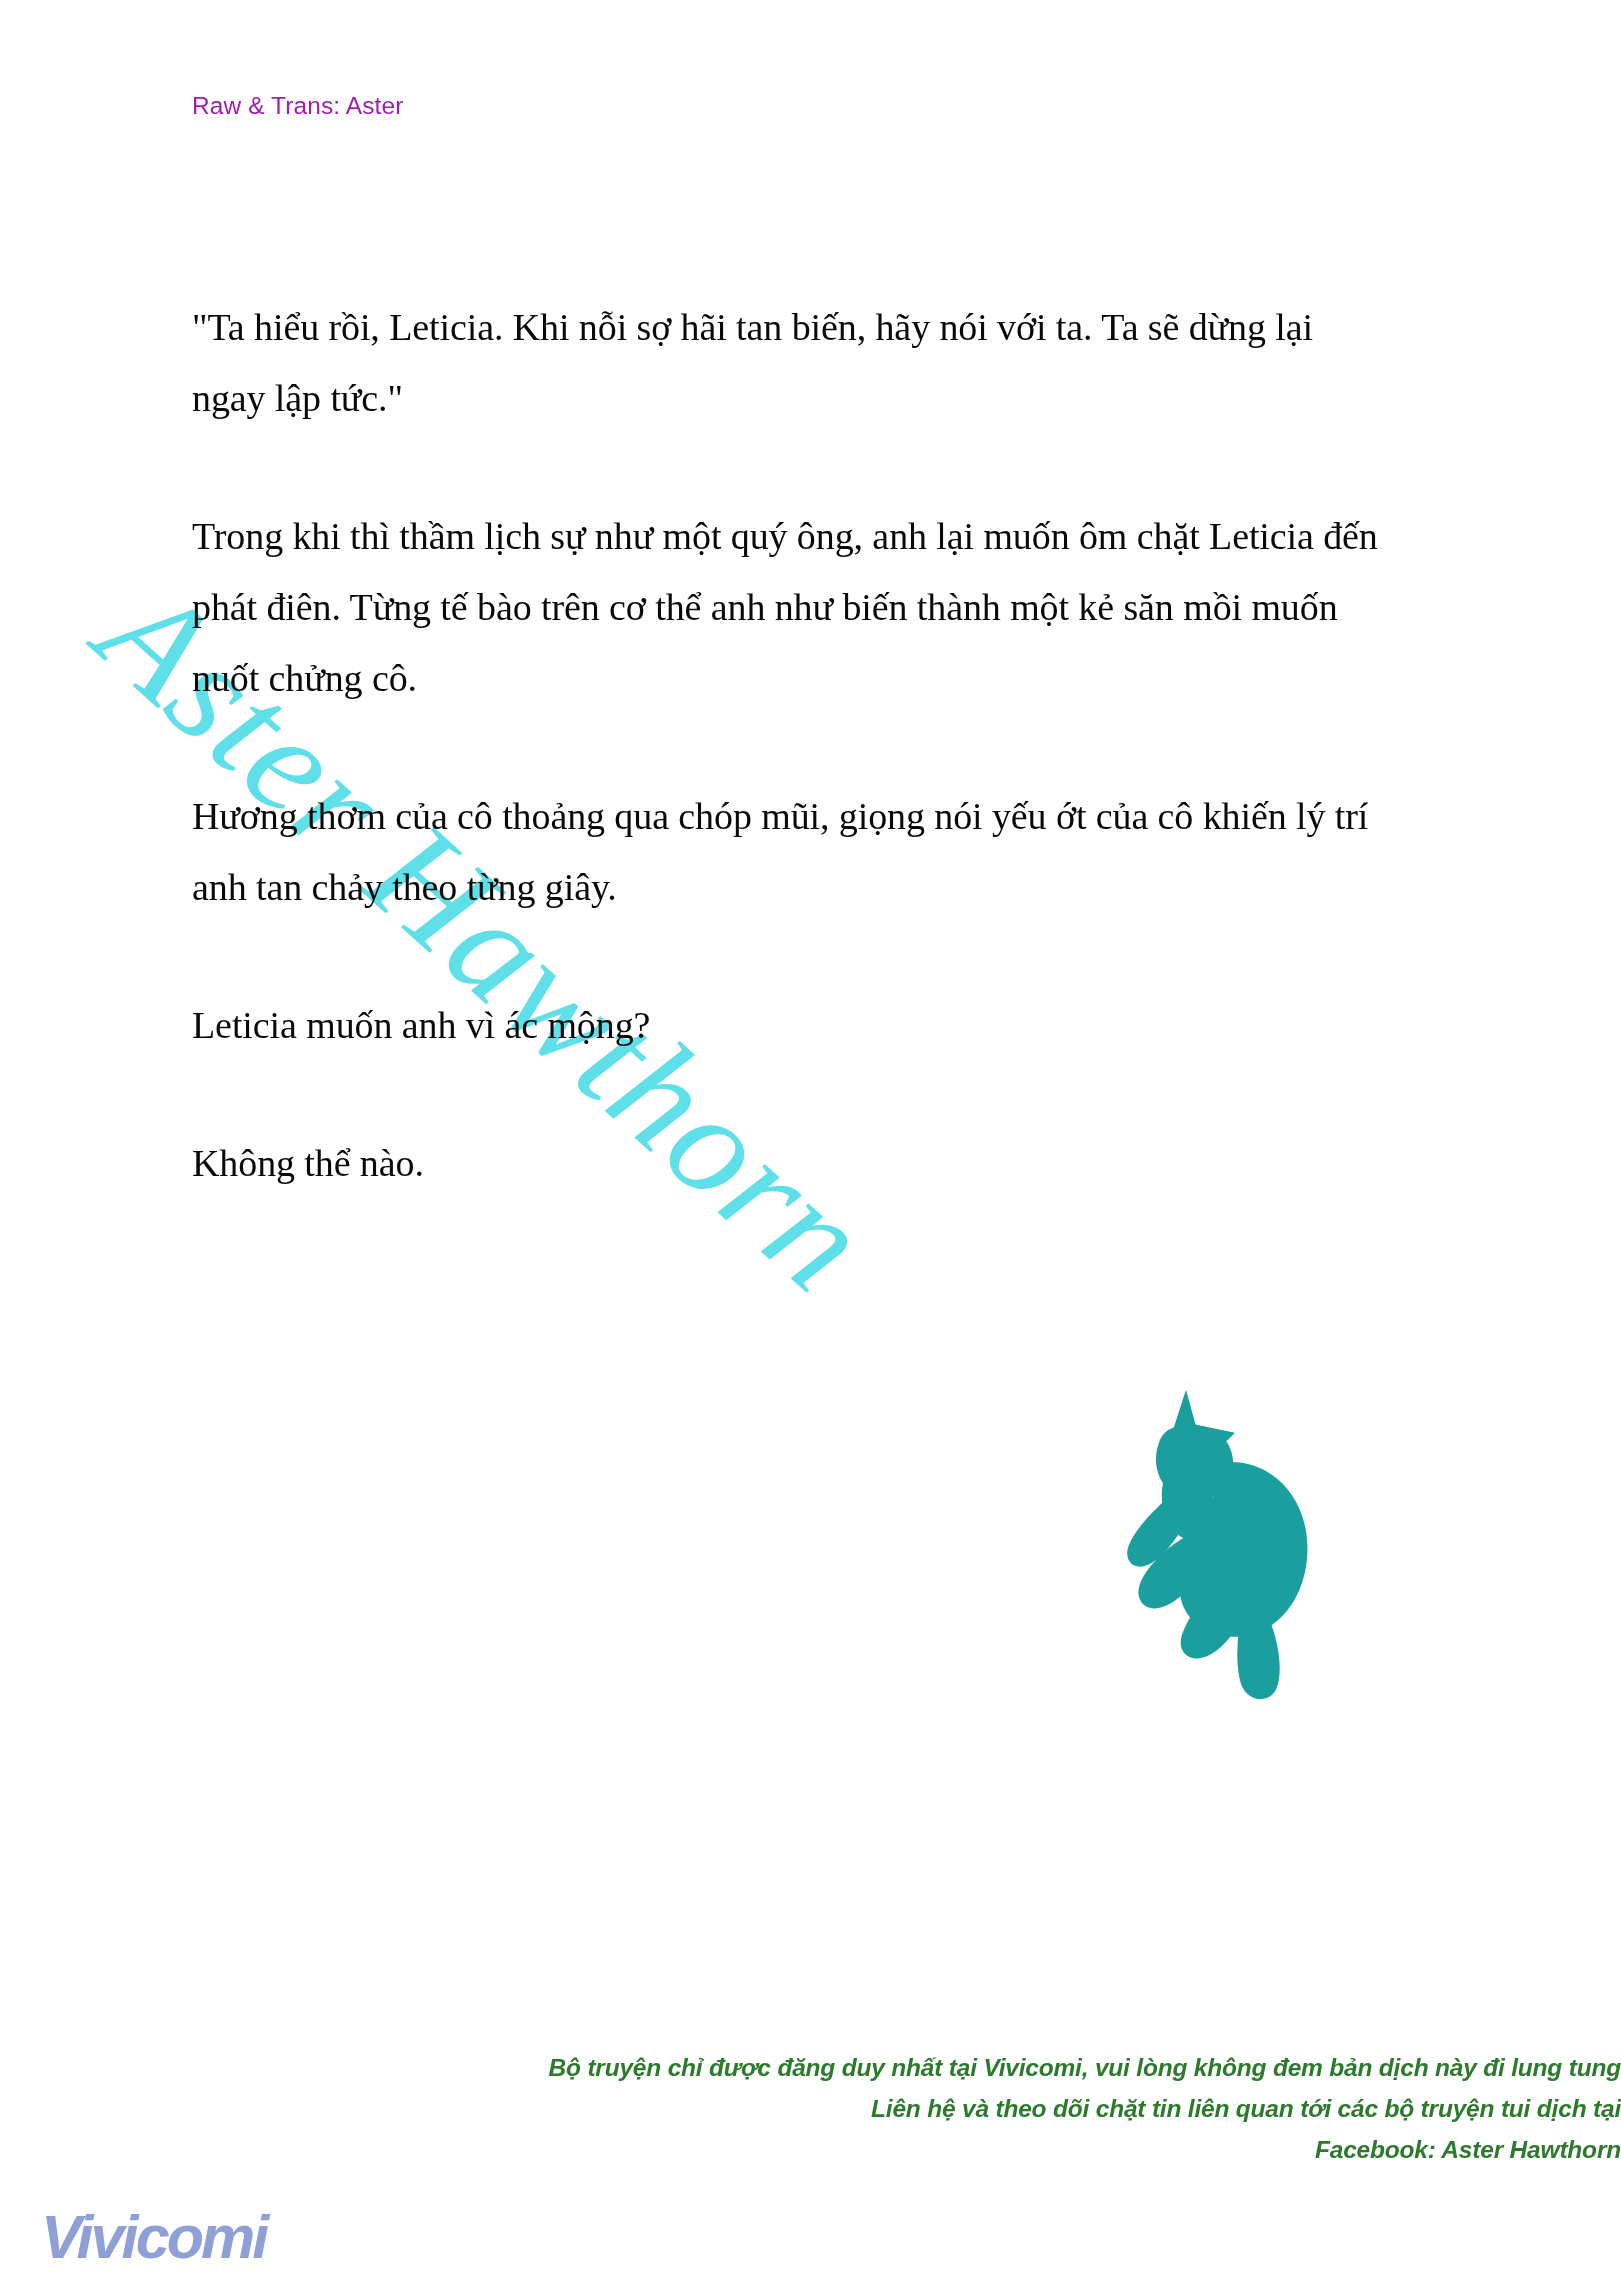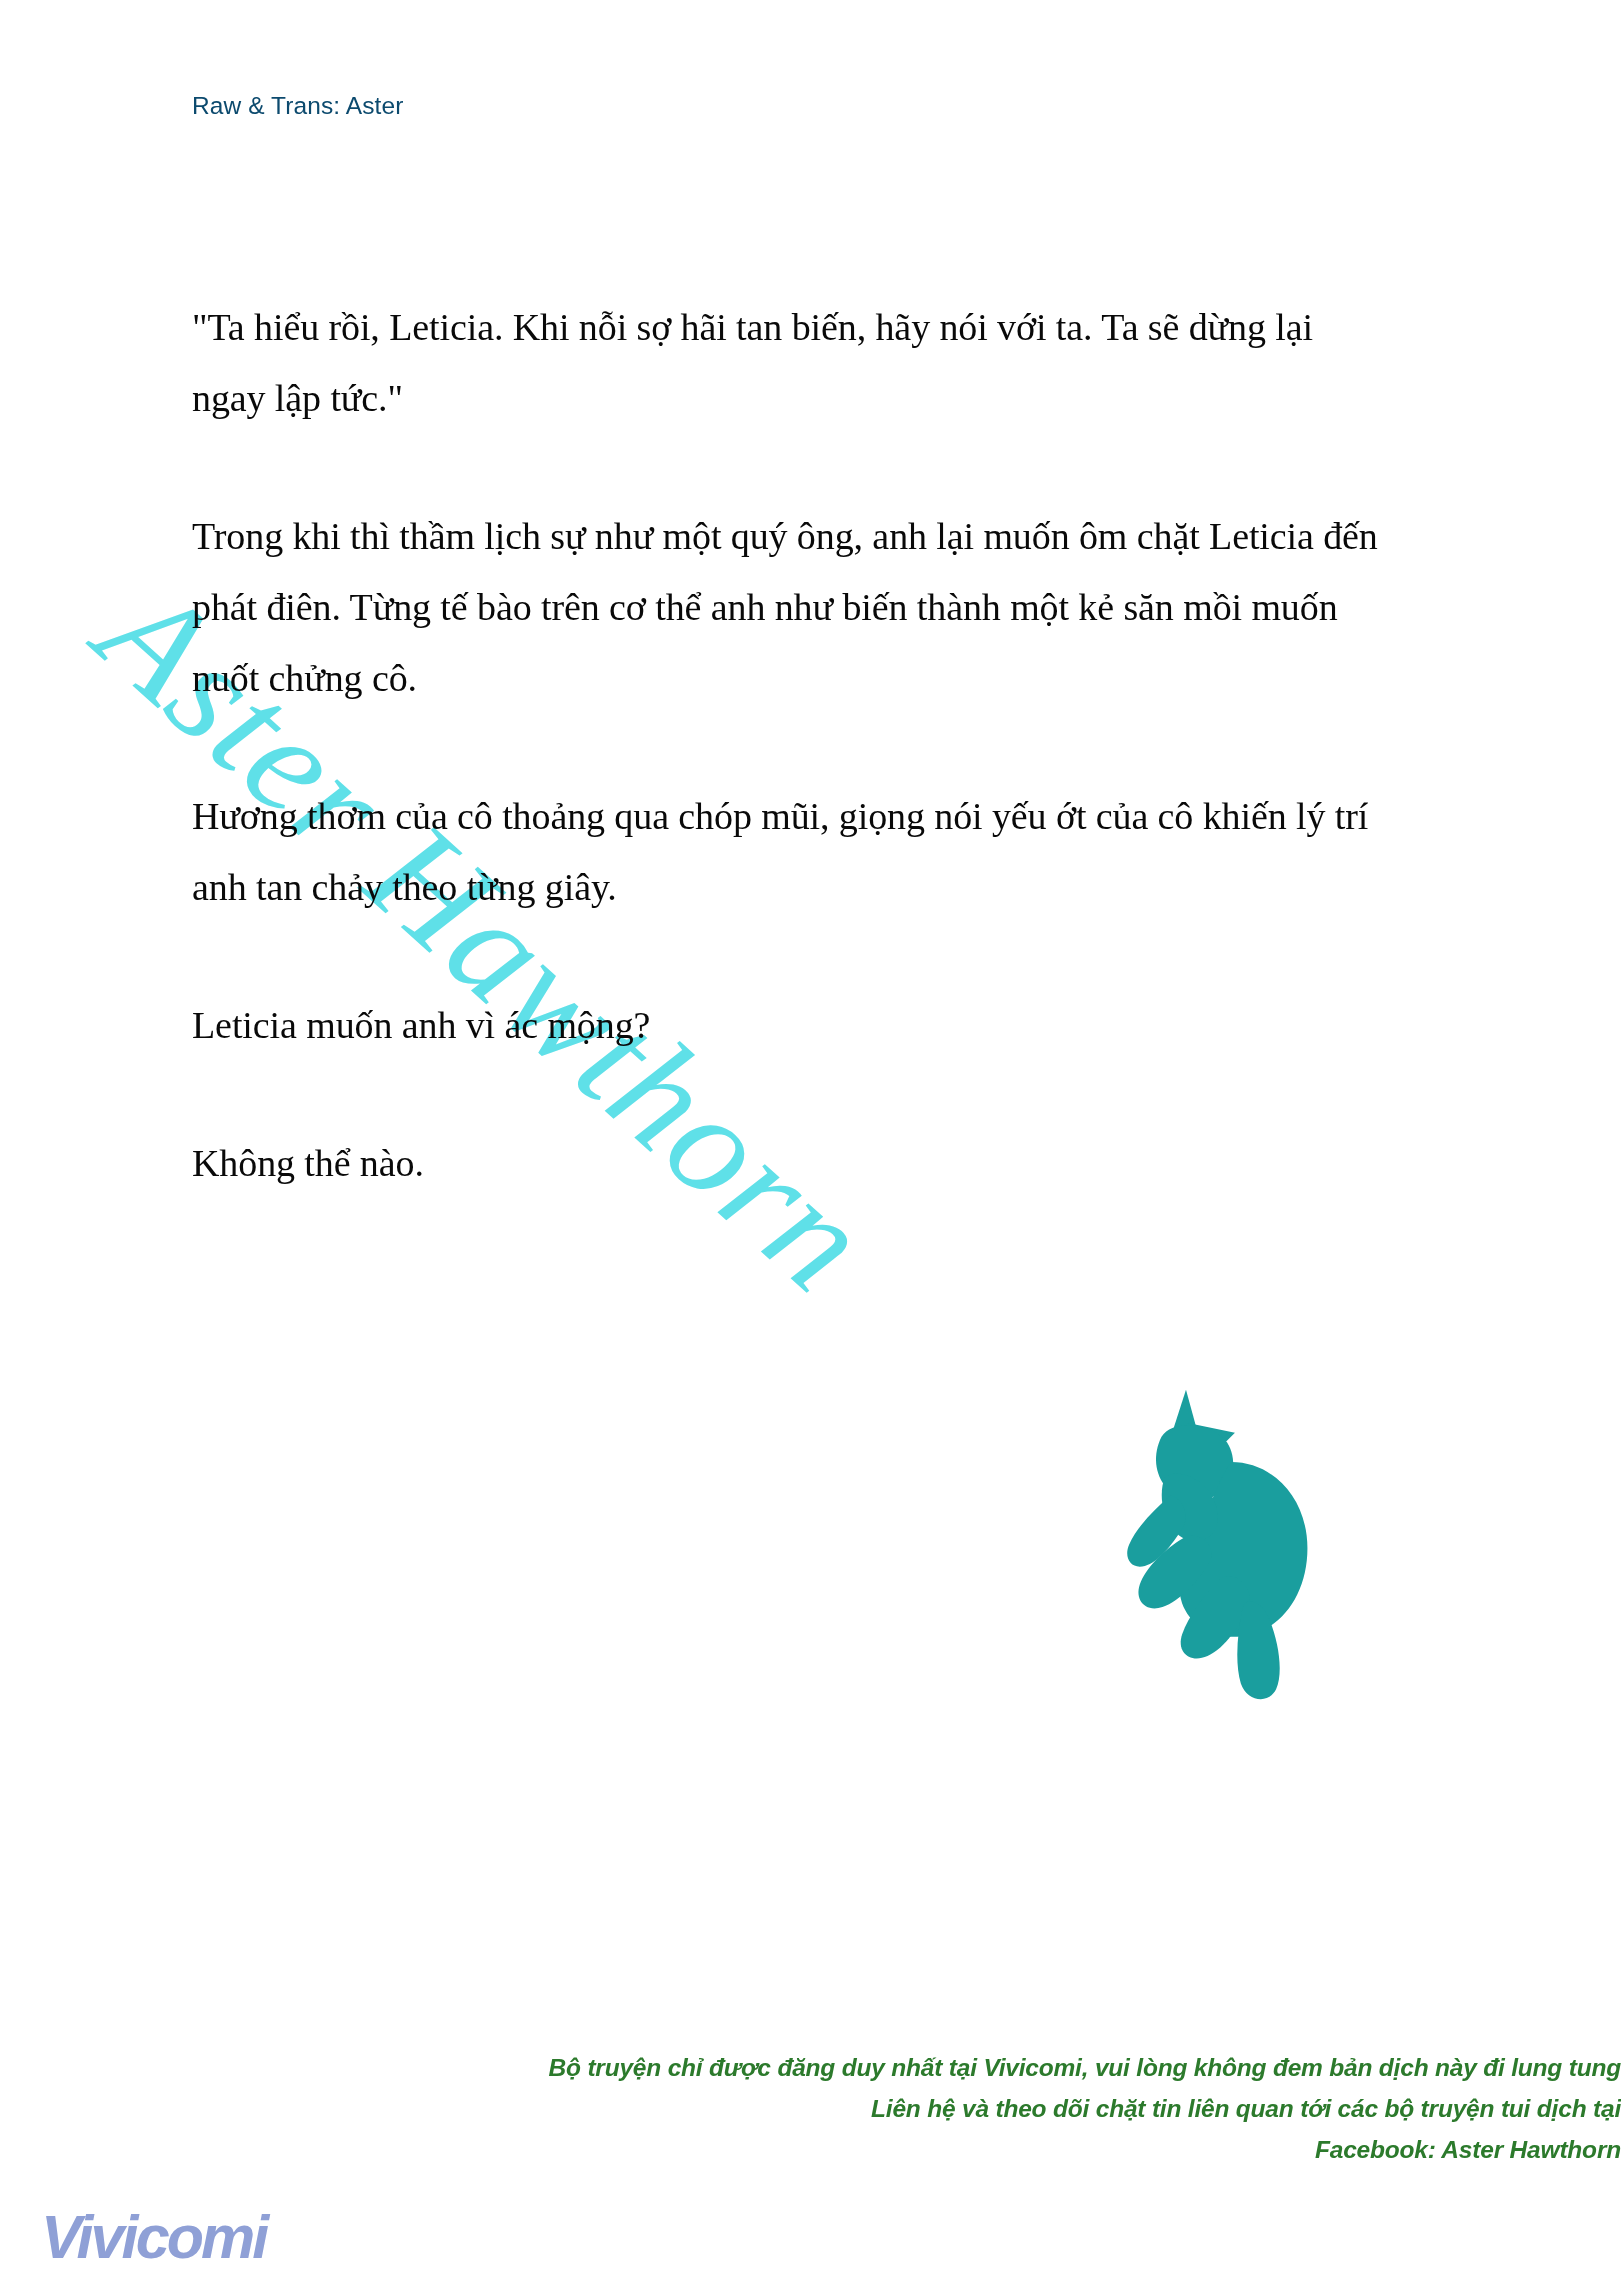--- a/index.html
+++ b/index.html
@@ -19,21 +19,21 @@
     overflow: hidden;
   }
 
   
   #header {
     position: absolute;
     left: 192px;
     top: 92px;
     font-family: "Liberation Sans", "DejaVu Sans", sans-serif;
     font-size: 24.5px;
-    color: #0c4a6e;
+    color: #a21caf;
     letter-spacing: 0.1px;
     white-space: nowrap;
   }
 
   
   #watermark {
     position: absolute;
     left: 181px;
     top: 549px;
     width: 1176px;

